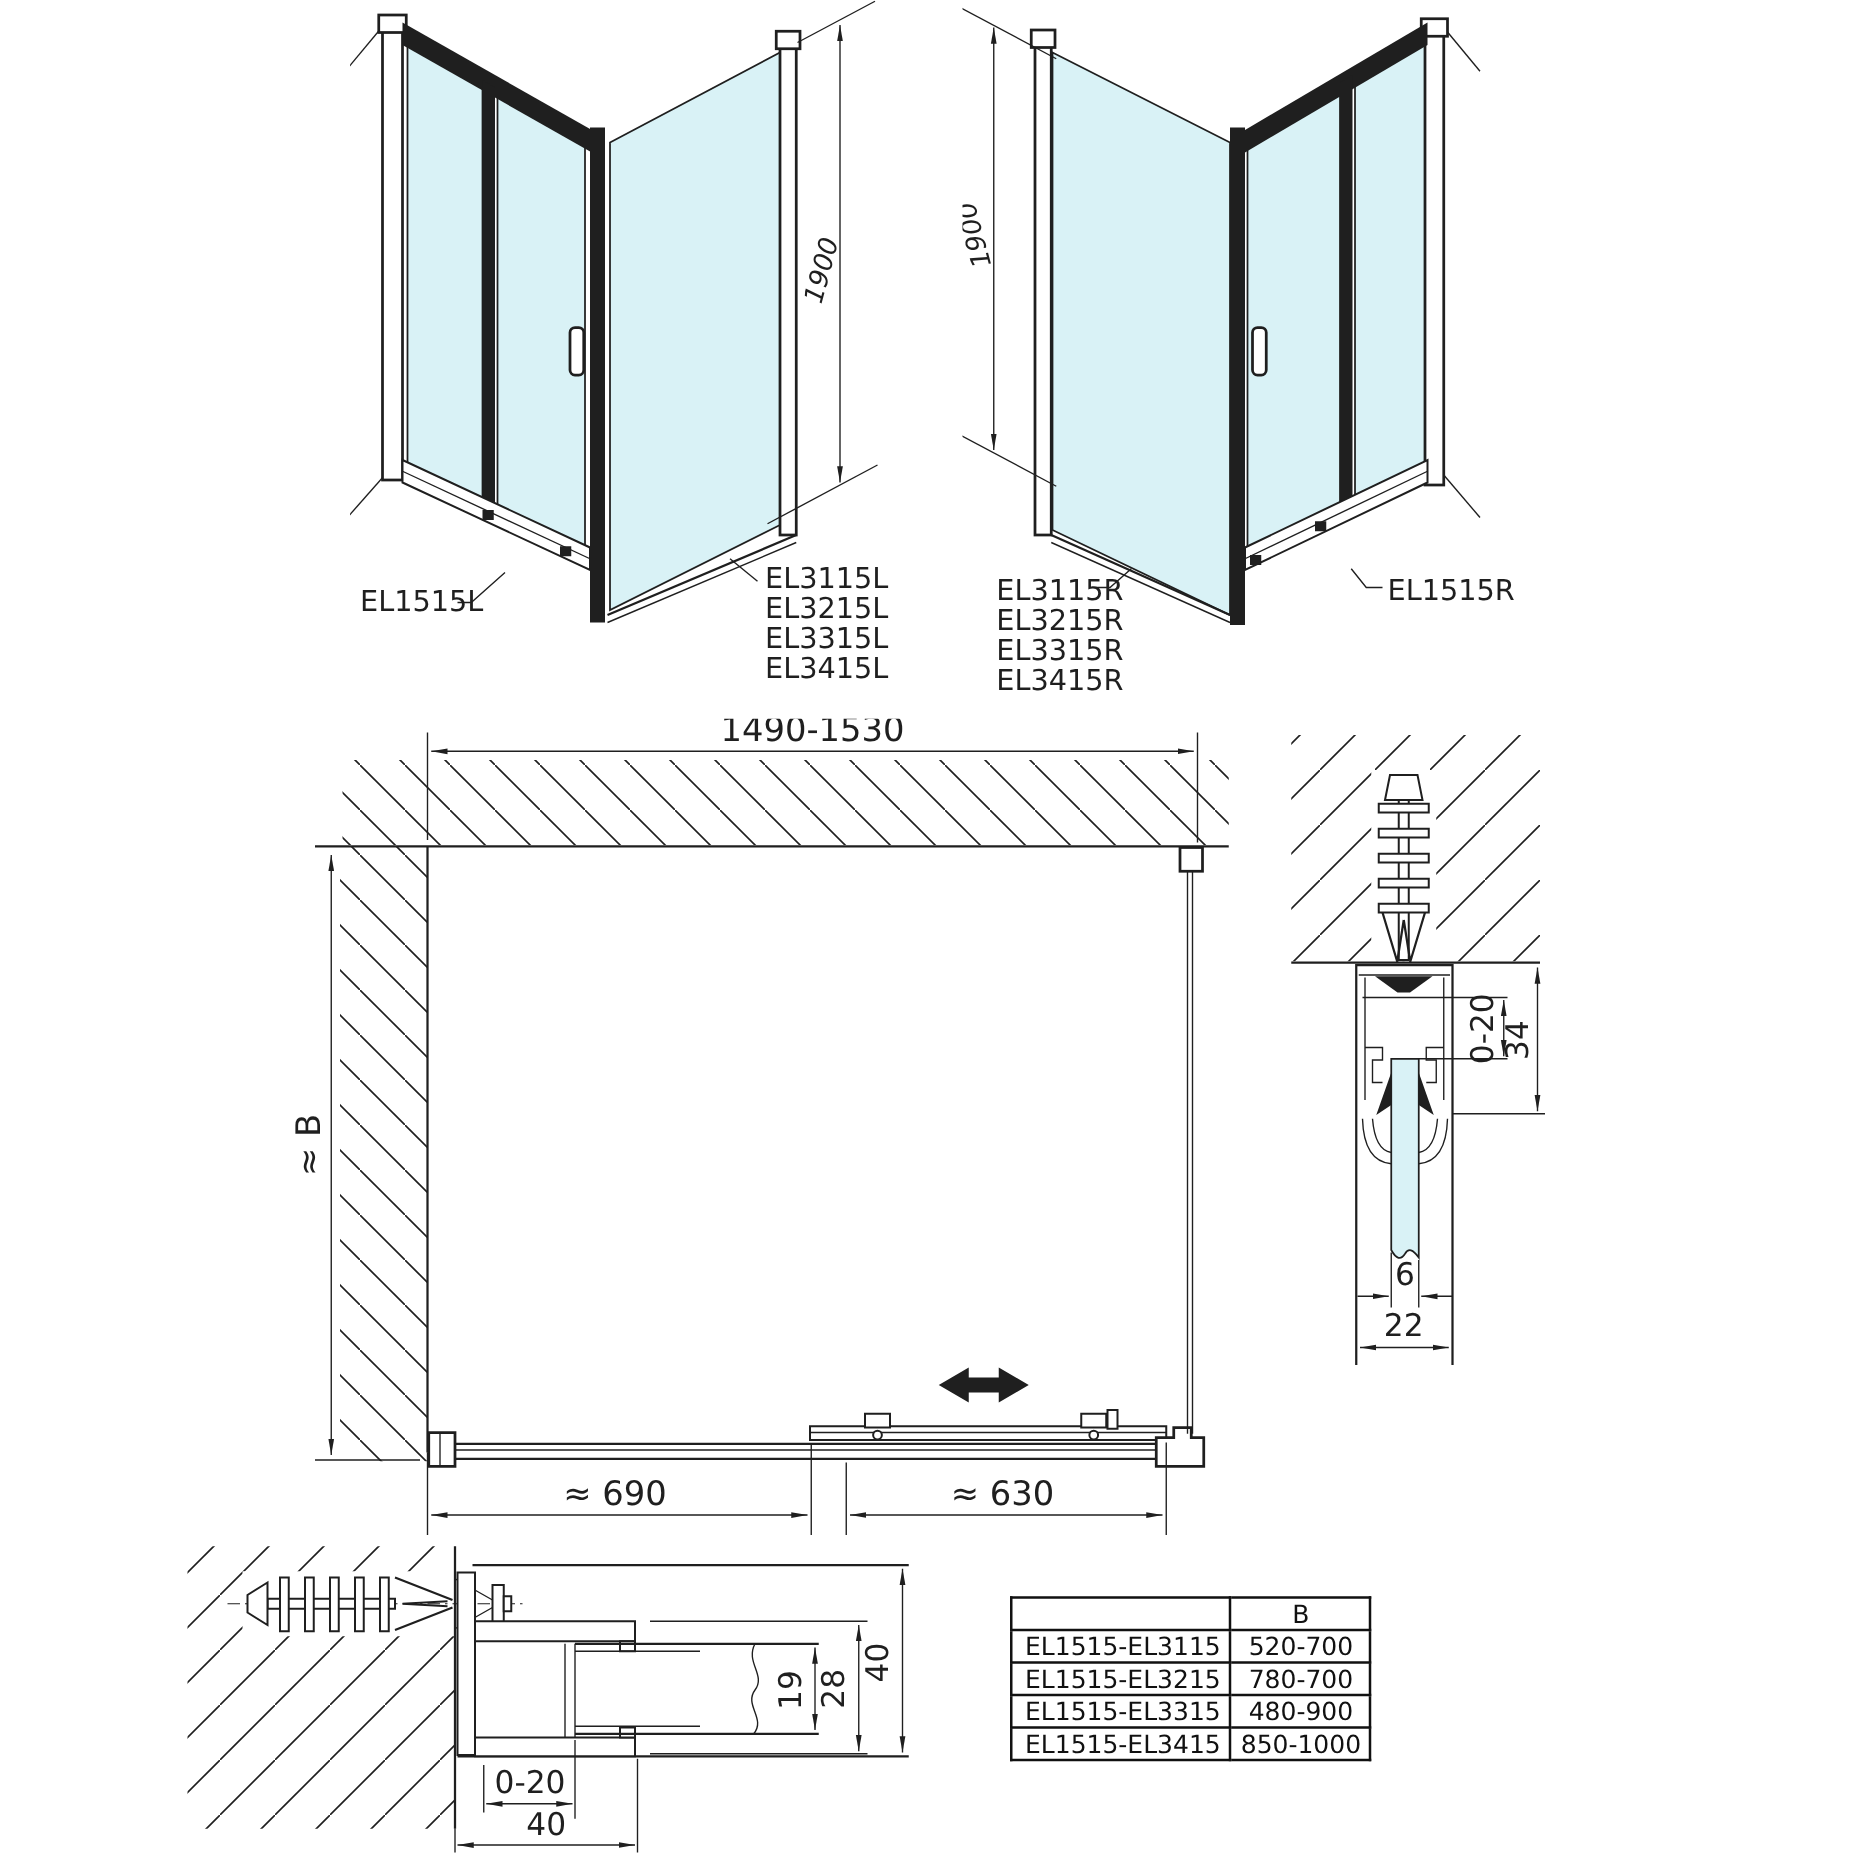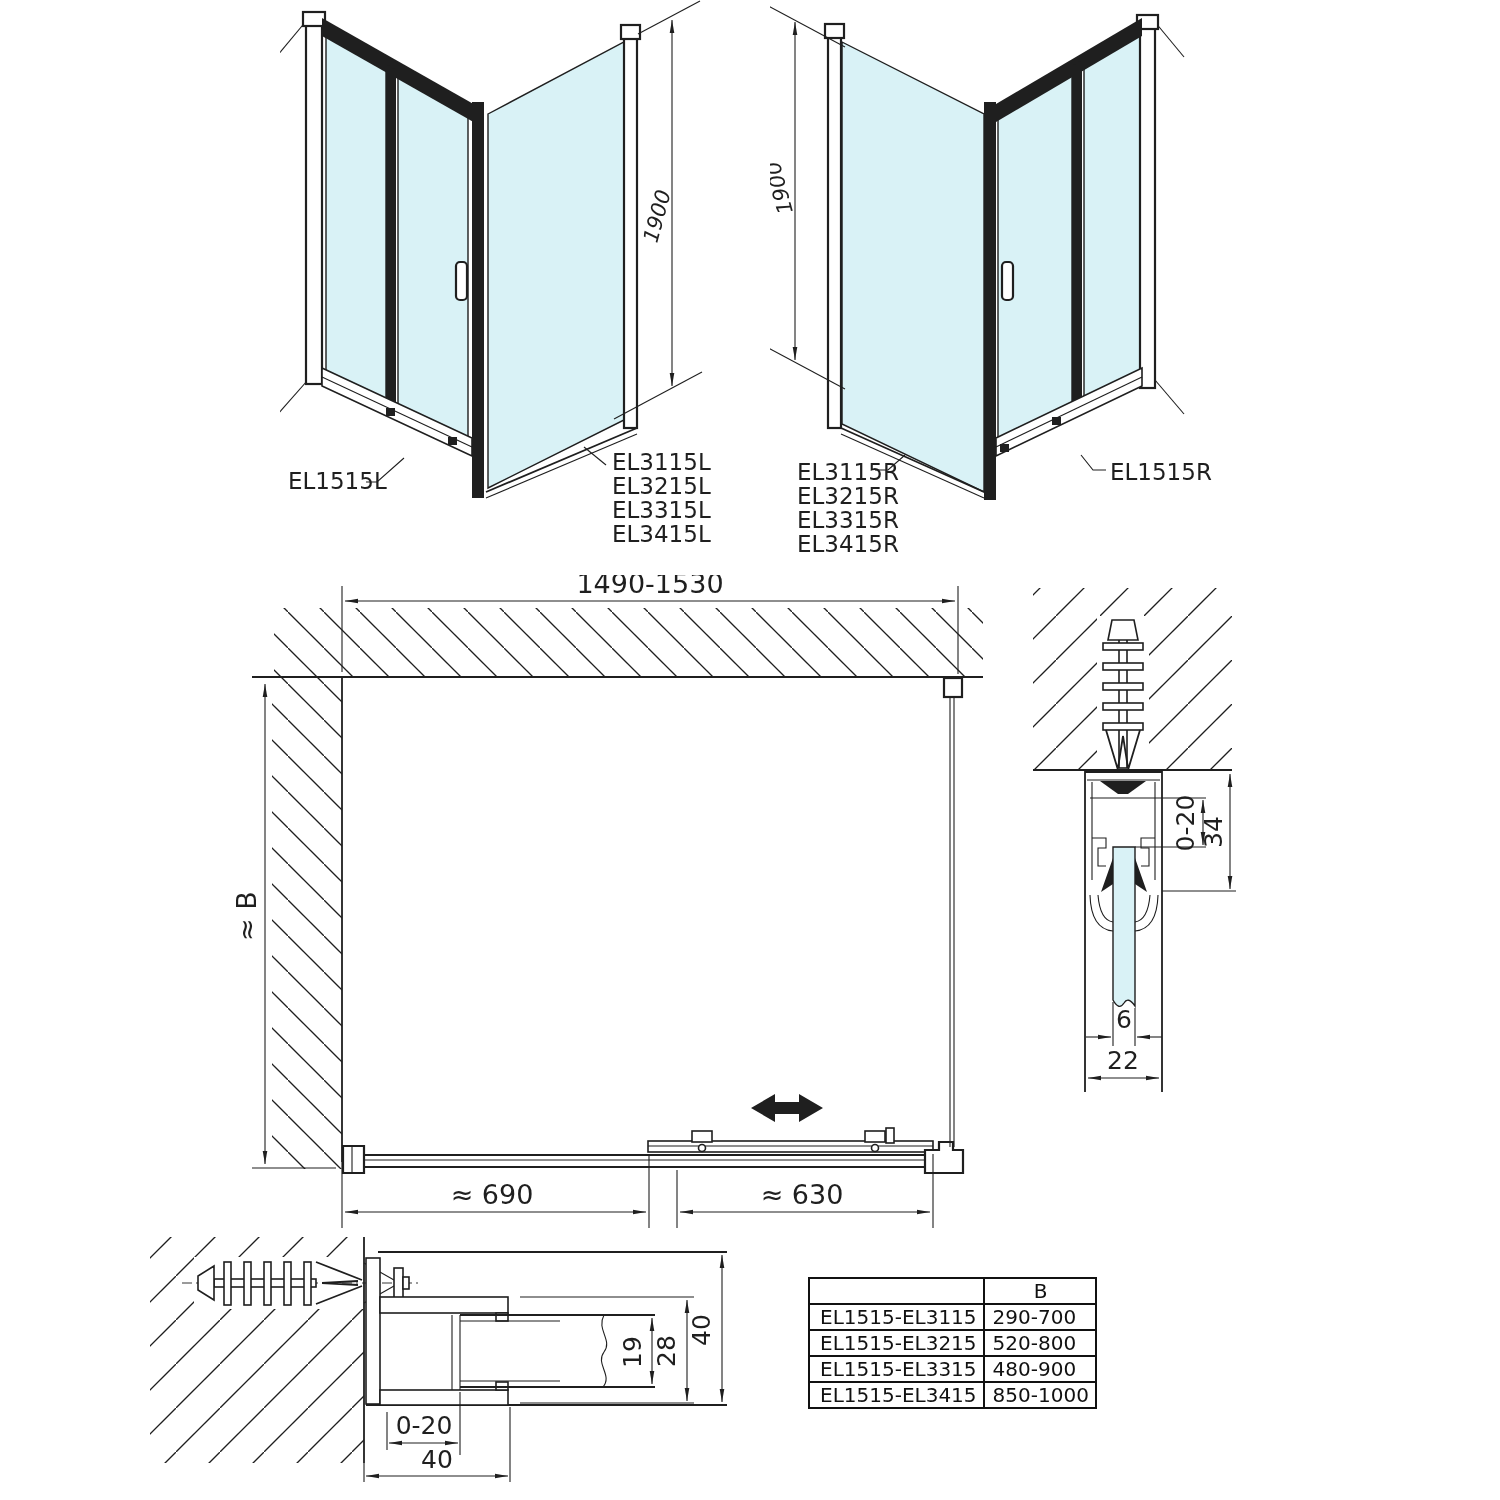--- a/index.html
+++ b/index.html
@@ -15,21 +15,21 @@
   .s2{stroke:#1f1f1f;stroke-width:1.8;fill:none;}
   .fw{fill:#fff;stroke:#1f1f1f;stroke-width:1.6;}
   .fw2{fill:#fff;stroke:#1f1f1f;stroke-width:2.2;}
   .fd{fill:#1f1f1f;stroke:none;}
   .gl{fill:#d9f2f6;stroke:#1f1f1f;stroke-width:1.4;}
   .dim{stroke:#1f1f1f;stroke-width:1.1;fill:none;}
   .cl{stroke:#1f1f1f;stroke-width:0.9;fill:none;stroke-dasharray:10 4 2 4;}
   #size-table{position:absolute;left:808px;top:1277px;border-collapse:collapse;
               font-size:20px;color:#111;background:#fff;}
   #size-table td,#size-table th{border:2px solid #111;height:23px;padding:0 6px 0 10px;
-              font-weight:normal;text-align:left;white-space:nowrap;}
+              font-weight:normal;text-align:center;white-space:nowrap;}
   #size-table .colm{width:140px;}
   #size-table .colb{width:86px;padding-left:8px;}
   #size-table th.colb{text-align:center;}
 </style>
 </head>
 <body>
 
 <div id="canvas">
 
   <svg class="panel" style="left:280px;top:0" width="450" height="560" viewBox="280 0 450 560">
@@ -305,25 +305,25 @@
   </svg>
 
   <table id="size-table">
     <tbody>
         <tr>
       <th class="colm"></th>
       <th class="colb">B</th>
     </tr>
     <tr>
       <td class="colm">EL1515-EL3115</td>
-      <td class="colb">290-700</td>
+      <td class="colb">520-700</td>
     </tr>
     <tr>
       <td class="colm">EL1515-EL3215</td>
-      <td class="colb">520-800</td>
+      <td class="colb">780-700</td>
     </tr>
     <tr>
       <td class="colm">EL1515-EL3315</td>
       <td class="colb">480-900</td>
     </tr>
     <tr>
       <td class="colm">EL1515-EL3415</td>
       <td class="colb">850-1000</td>
     </tr>
   </tbody>

